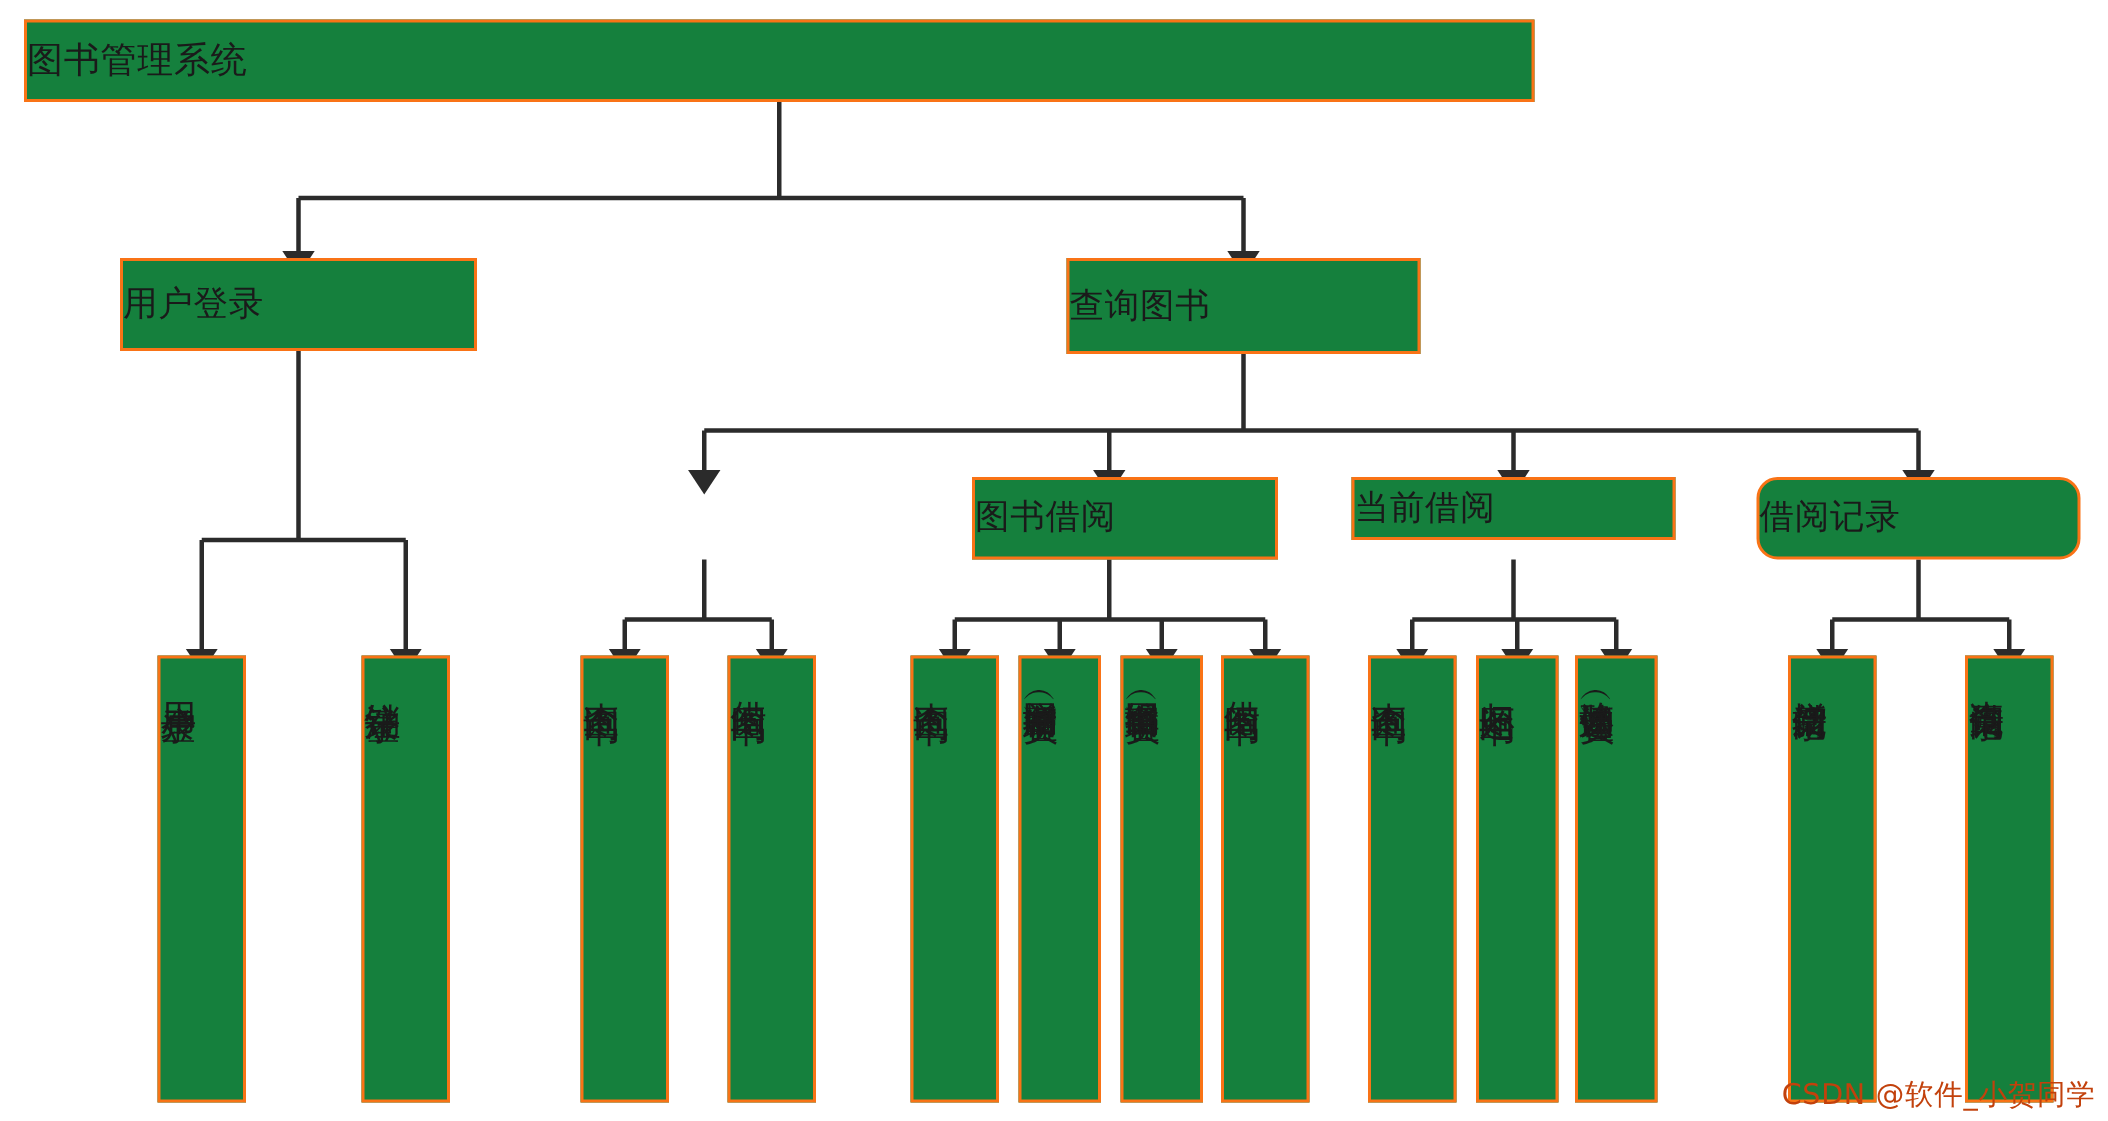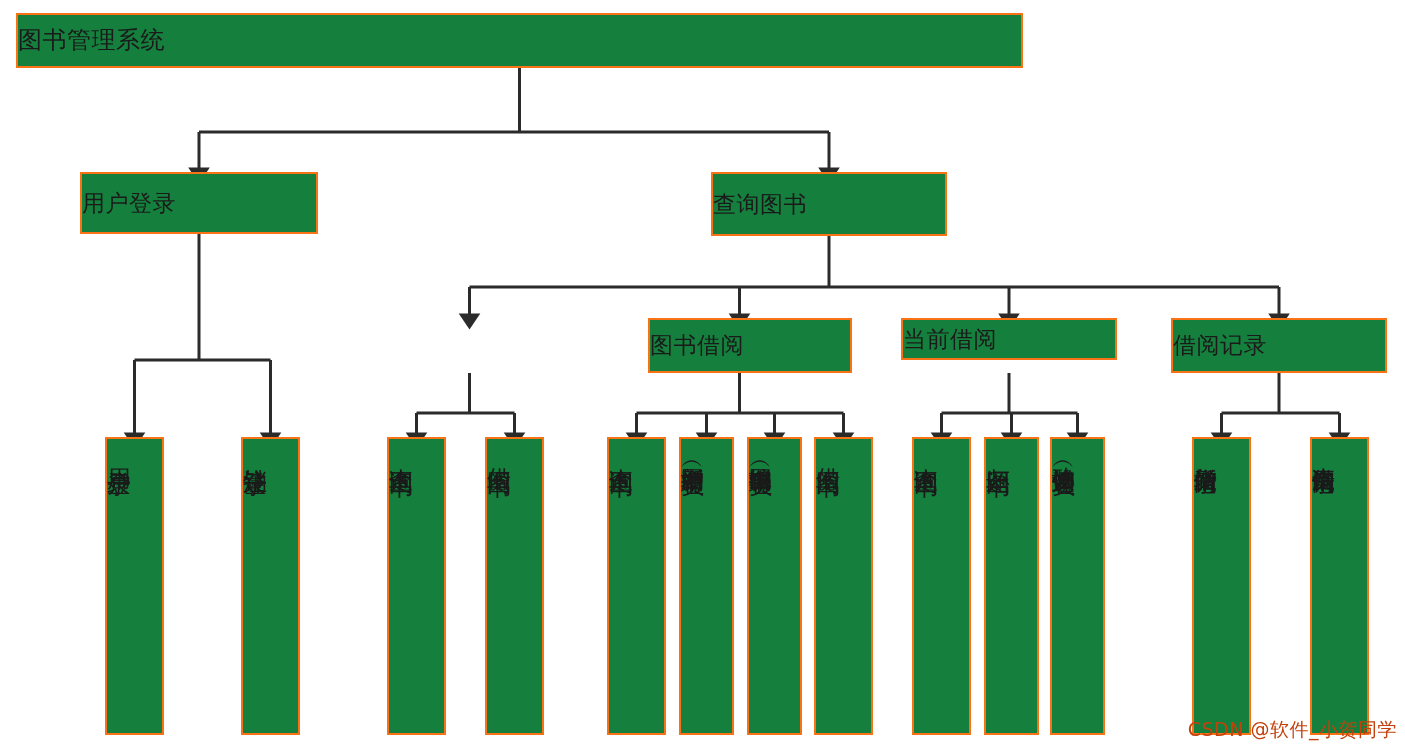--- a/index.html
+++ b/index.html
@@ -131,21 +131,21 @@
   <div class="node h" style="left:711px; top:172px; width:236px; height:64px;">
     <span class="node-label">查询图书</span>
   </div>
 
   <div class="node h" style="left:648px; top:318px; width:204px; height:55px;">
     <span class="node-label">图书借阅</span>
   </div>
   <div class="node h" style="left:901px; top:318px; width:216px; height:42px;">
     <span class="node-label">当前借阅</span>
   </div>
-  <div class="node h" style="left:1171px; top:318px; width:216px; height:55px;">
+  <div class="node h" style="left:1171px; top:318px; width:216px; height:55px;border-radius:14px;">
     <span class="node-label">借阅记录</span>
   </div>
 
   <div class="node v" style="left:105px; top:437px; width:59px; height:298px;">
     <span class="node-label">用户登录</span>
   </div>
   <div class="node v" style="left:241px; top:437px; width:59px; height:298px;">
     <span class="node-label">注销登录</span>
   </div>
   <div class="node v" style="left:387px; top:437px; width:59px; height:298px;">

